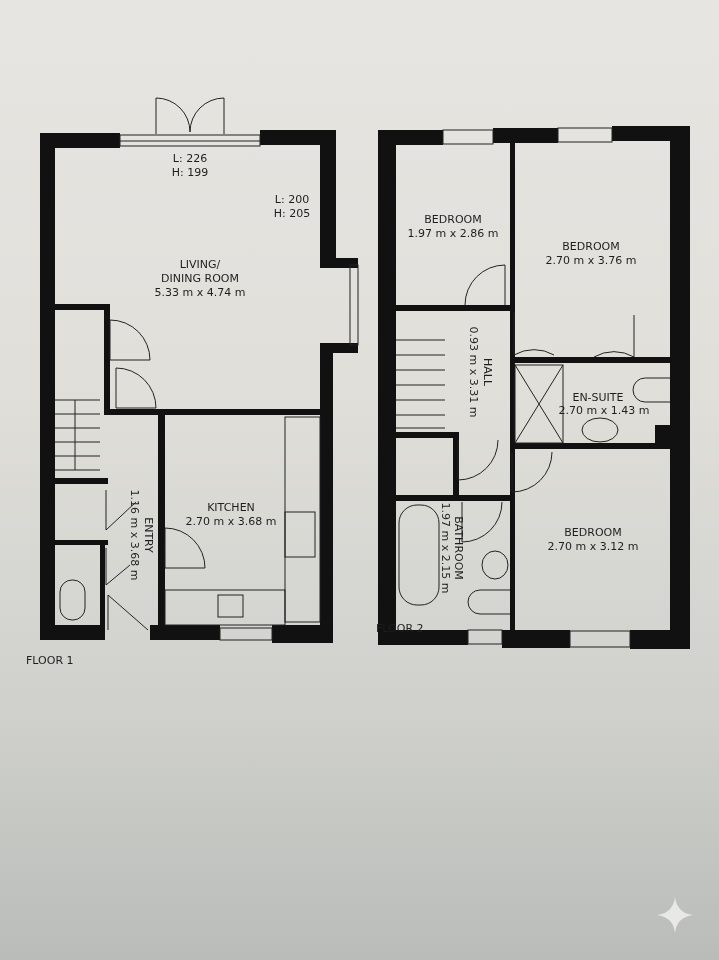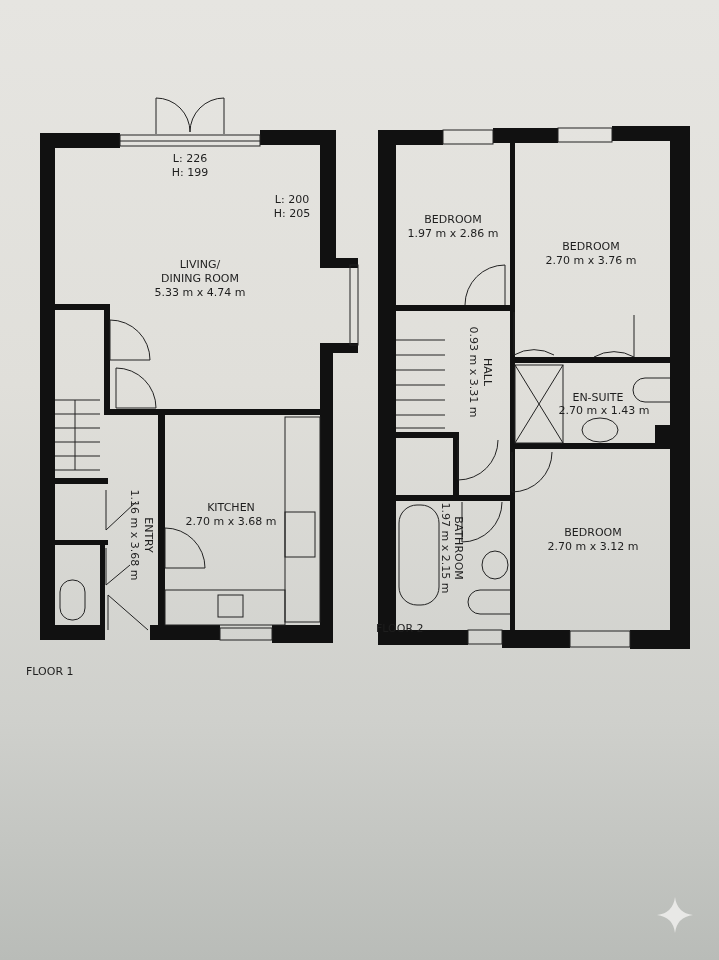--- a/index.html
+++ b/index.html
@@ -149,18 +149,18 @@
     <text class="lbl" x="604" y="414">2.70 m x 1.43 m</text>
     <text class="lbl" x="593" y="536">BEDROOM</text>
     <text class="lbl" x="593" y="550">2.70 m x 3.12 m</text>
     <g transform="translate(451,548) rotate(90)">
       <text class="lbl" x="0" y="-4">BATHROOM</text>
       <text class="lbl" x="0" y="9">1.97 m x 2.15 m</text>
     </g>
   </g>
 </svg>
 
-<div class="floor" style="left:26px;top:654px;margin-top:11px;">FLOOR 1</div>
+<div class="floor" style="left:26px;top:654px;">FLOOR 1</div>
 <div class="floor" style="left:376px;top:622px;">FLOOR 2</div>
 
 <svg class="sparkle" viewBox="0 0 40 40" width="40" height="40">
   <path d="M20 2 Q22 18 38 20 Q22 22 20 38 Q18 22 2 20 Q18 18 20 2Z" fill="#e8e8e6"></path>
 </svg>
 
 </body></html>

